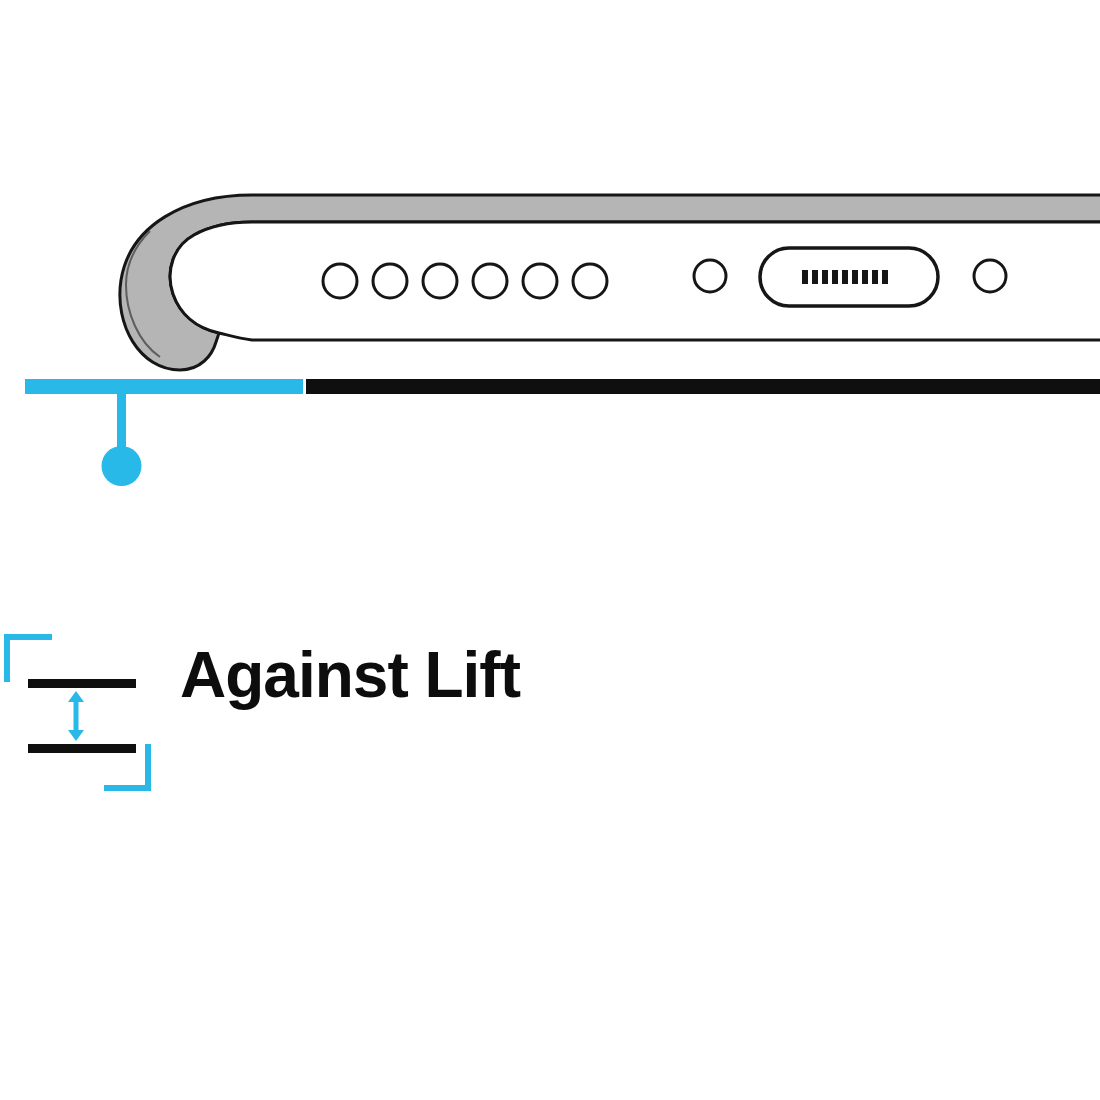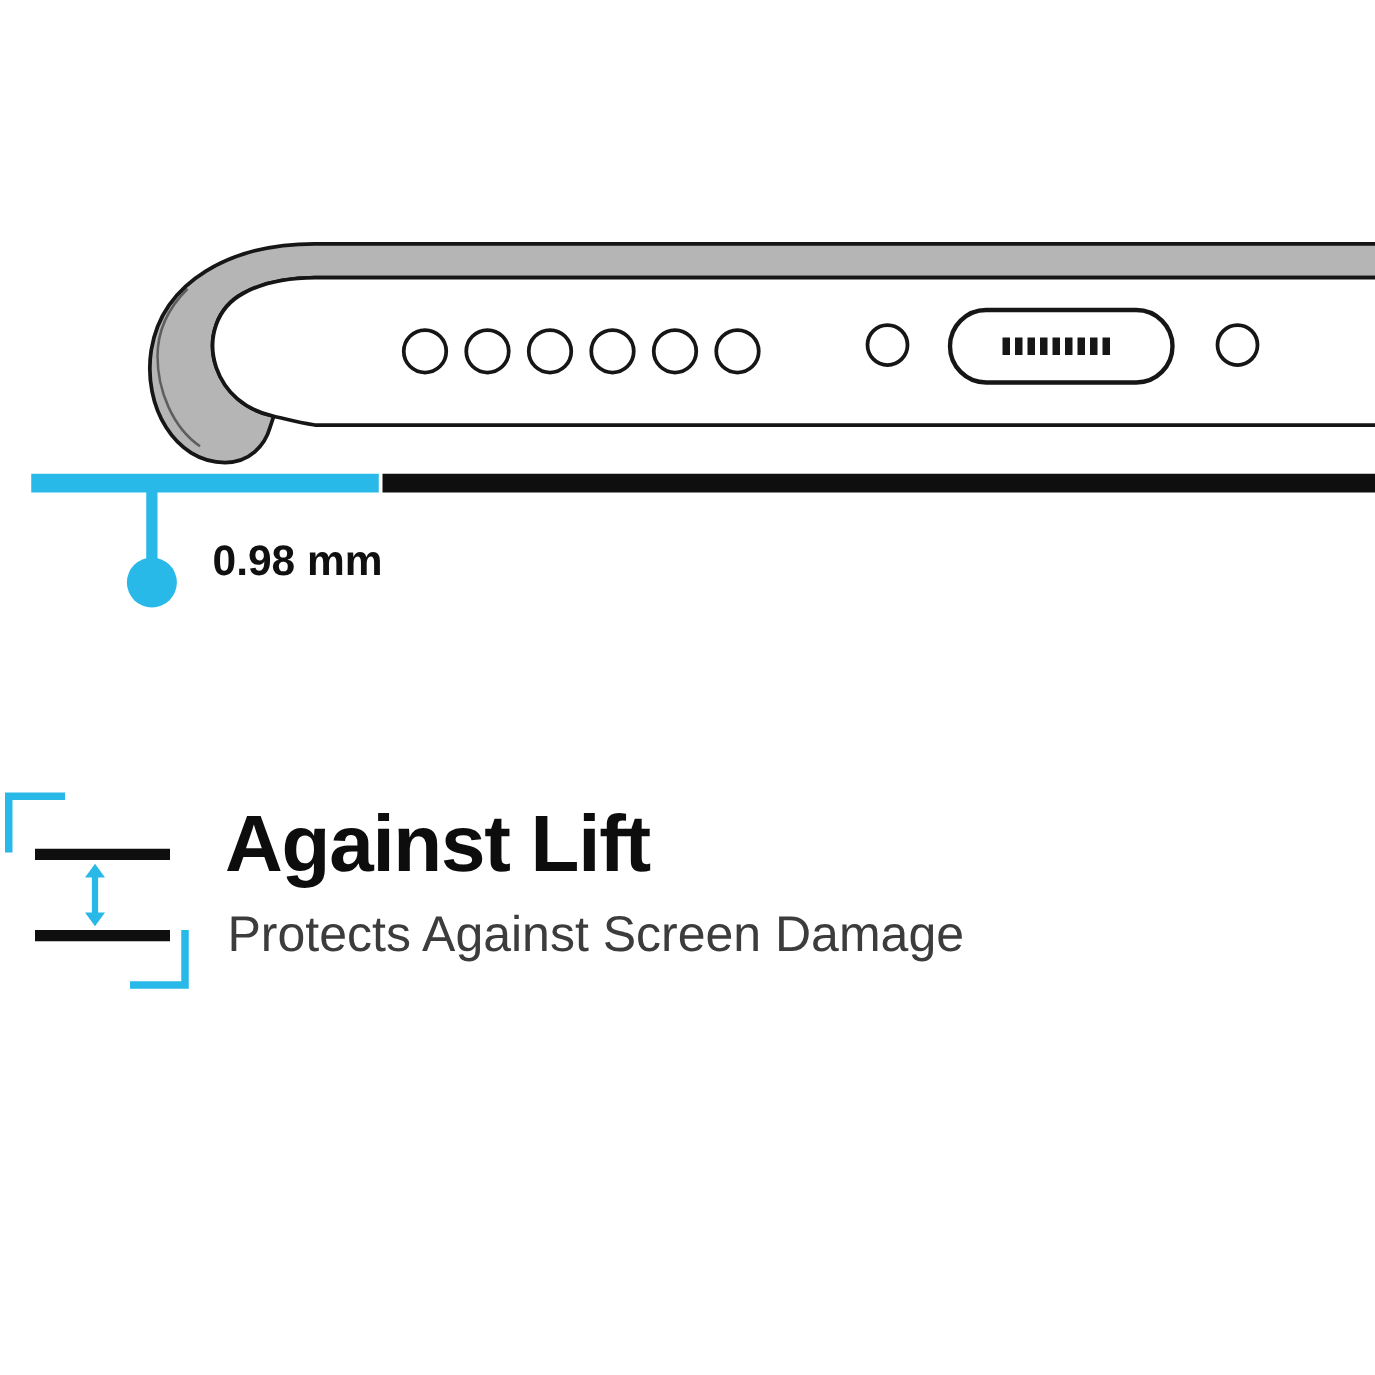--- a/index.html
+++ b/index.html
@@ -137,30 +137,28 @@
 
     <circle class="hole" cx="990" cy="276" r="16"></circle>
 
     <rect class="bar-accent" x="25" y="379" width="278" height="15"></rect>
     <rect class="bar-dark" x="306" y="379" width="804" height="15"></rect>
 
     <rect class="measure-accent" x="117" y="393" width="9" height="56"></rect>
     <circle class="measure-accent" cx="121.5" cy="466" r="20"></circle>
   </svg>
 
-  <div class="measure-label">0.98 mm</div>
 
   <svg class="lift-icon-svg" width="170" height="185" viewBox="0 0 170 185">
     <path class="bracket" d="M 52 15 L 7 15 L 7 60"></path>
     <rect class="lift-bar" x="28" y="57" width="108" height="9"></rect>
     <rect class="lift-bar" x="28" y="122" width="108" height="9"></rect>
     <g>
       <line class="arrow-line" x1="76" y1="78" x2="76" y2="110"></line>
       <path class="arrow-head" d="M 76 69 L 68 80 L 84 80 Z"></path>
       <path class="arrow-head" d="M 76 119 L 68 108 L 84 108 Z"></path>
     </g>
     <path class="bracket" d="M 104 166 L 148 166 L 148 122"></path>
   </svg>
 
   <div class="feature-title">Against Lift</div>
-  <div class="feature-subtitle">Protects Against Screen Damage</div>
 
 </div>
 
 </body></html>

